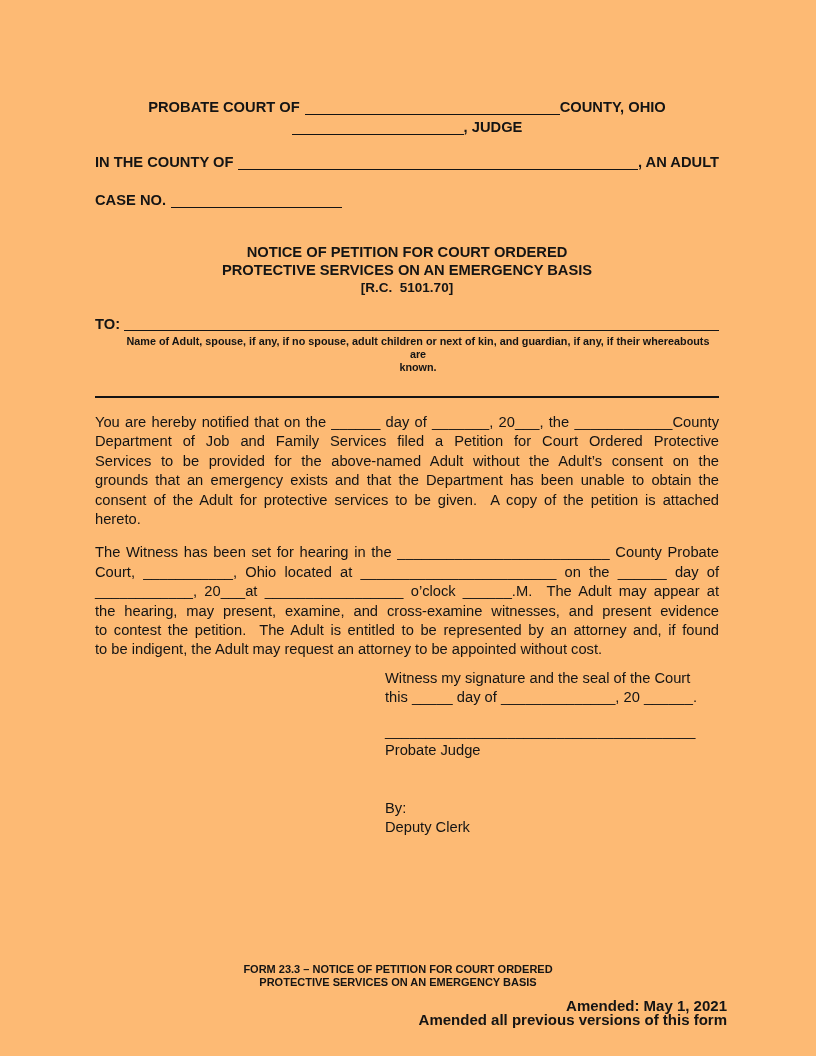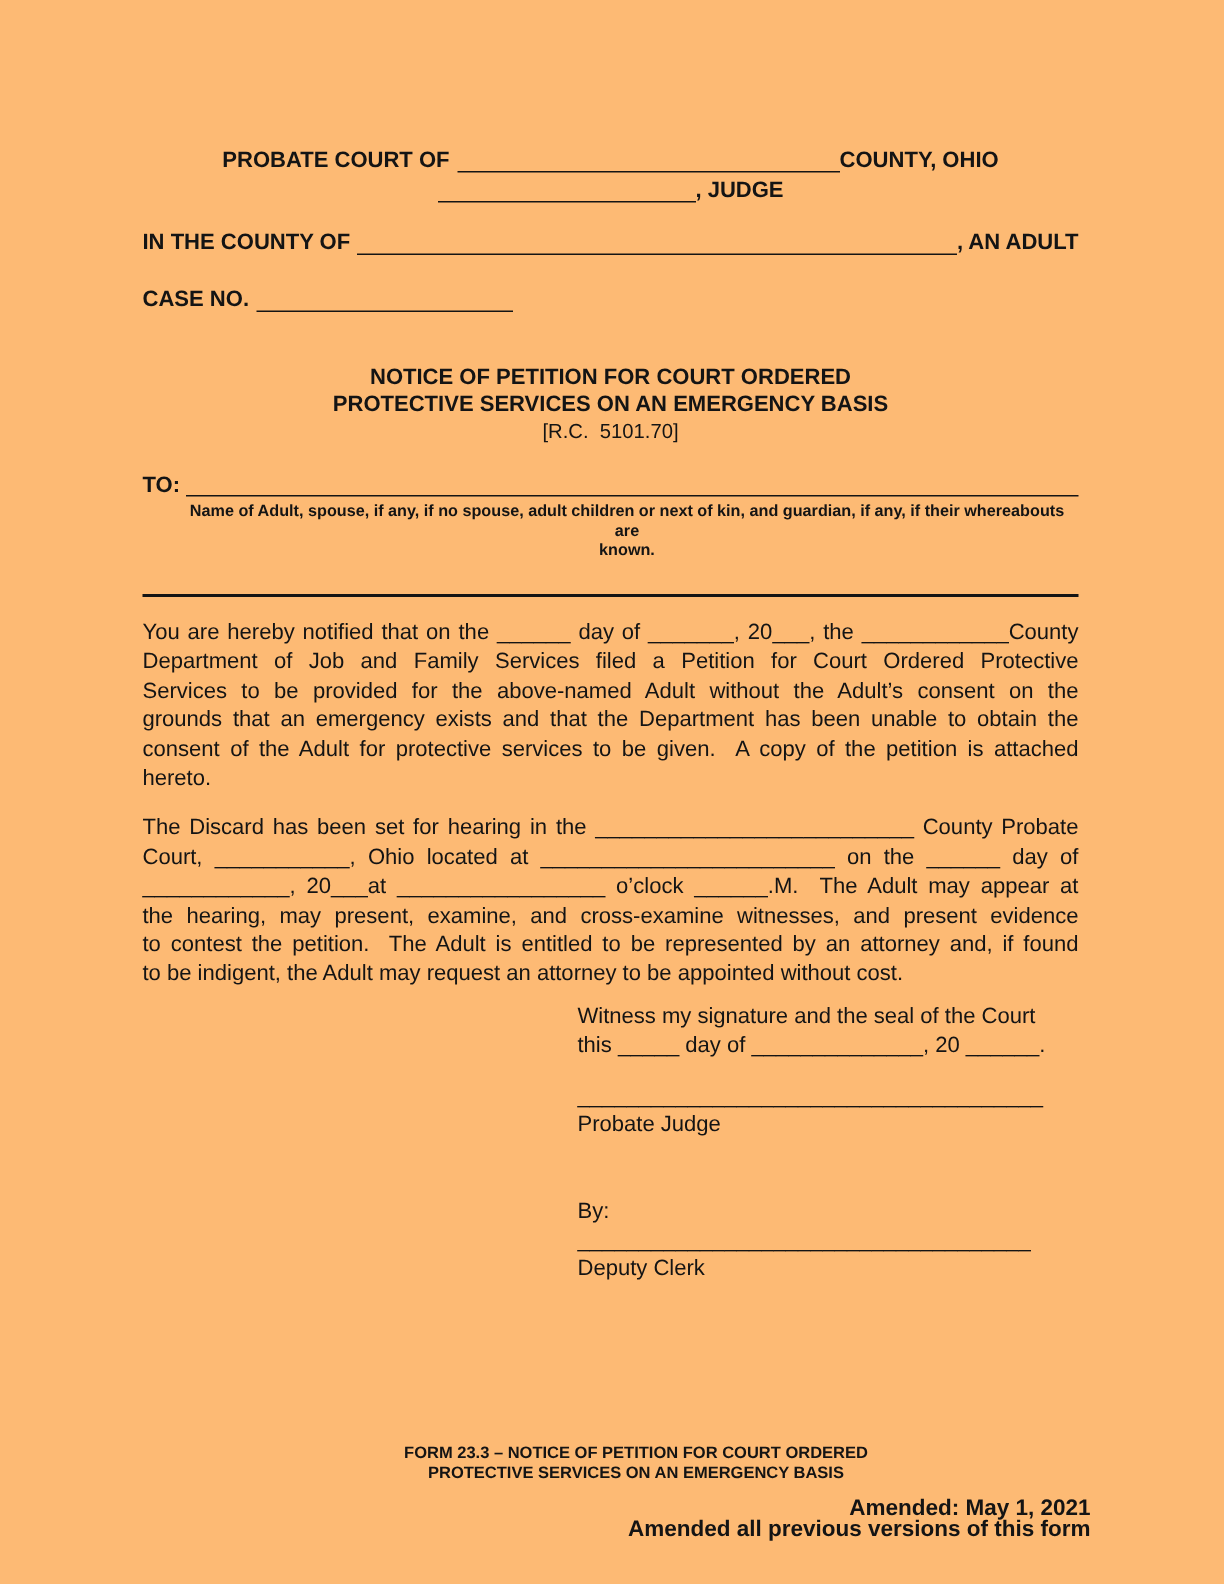--- a/index.html
+++ b/index.html
@@ -52,21 +52,21 @@
   }
 
   
   .title-block {
     margin-top: 33px;
     text-align: center;
     font-weight: bold;
     line-height: 18px;
   }
   .title-block .statute {
-    font-weight: normal;
+    font-weight: bold;
     font-size: 13.5px;
   }
 
   
   .to-line {
     display: flex;
     height: 18px;
     line-height: 18px;
     margin-top: 18px;
   }
@@ -96,21 +96,21 @@
 
   
   .witness-block { margin-left: 290px; margin-top: 9px; }
   .sig-blank-line { margin-top: 14px; }
   .by-label { margin-top: 38px; }
 
   
   .footer-form {
     position: absolute;
     top: 963px;
-    left: 112px;
+    left: 86px;
     width: 624px;
     text-align: center;
     font-weight: bold;
     font-size: 11px;
     line-height: 13px;
   }
   .footer-amended {
     position: absolute;
     top: 999px;
     left: 95px;
@@ -169,35 +169,34 @@
   <div class="para para-notice">
     <div class="pline">You are hereby notified that on the ______ day of _______, 20___, the ____________County</div>
     <div class="pline">Department of Job and Family Services filed a Petition for Court Ordered Protective</div>
     <div class="pline">Services to be provided for the above-named Adult without the Adult’s consent on the</div>
     <div class="pline">grounds that an emergency exists and that the Department has been unable to obtain the</div>
     <div class="pline">consent of the Adult for protective services to be given.&nbsp; A copy of the petition is attached</div>
     <div class="pline last">hereto.</div>
   </div>
 
   <div class="para para-hearing">
-    <div class="pline">The Discard has been set for hearing in the __________________________ County Probate</div>
+    <div class="pline">The Witness has been set for hearing in the __________________________ County Probate</div>
     <div class="pline">Court, ___________, Ohio located at ________________________ on the ______ day of</div>
     <div class="pline">____________, 20___at _________________ o’clock ______.M.&nbsp; The Adult may appear at</div>
     <div class="pline">the hearing, may present, examine, and cross-examine witnesses, and present evidence</div>
     <div class="pline">to contest the petition.&nbsp; The Adult is entitled to be represented by an attorney and, if found</div>
     <div class="pline last">to be indigent, the Adult may request an attorney to be appointed without cost.</div>
   </div>
 
   <div class="witness-block">
     <div>Witness my signature and the seal of the Court</div>
     <div>this _____ day of ______________, 20 ______.</div>
     <div class="sig-blank-line">______________________________________</div>
     <div>Probate Judge</div>
     <div class="by-label">By:</div>
-    <div>_____________________________________</div>
     <div>Deputy Clerk</div>
   </div>
 
   <div class="footer-form">
     <div>FORM 23.3 – NOTICE OF PETITION FOR COURT ORDERED</div>
     <div>PROTECTIVE SERVICES ON AN EMERGENCY BASIS</div>
   </div>
   <div class="footer-amended">
     <div>Amended: May 1, 2021</div>
     <div>Amended all previous versions of this form</div>

